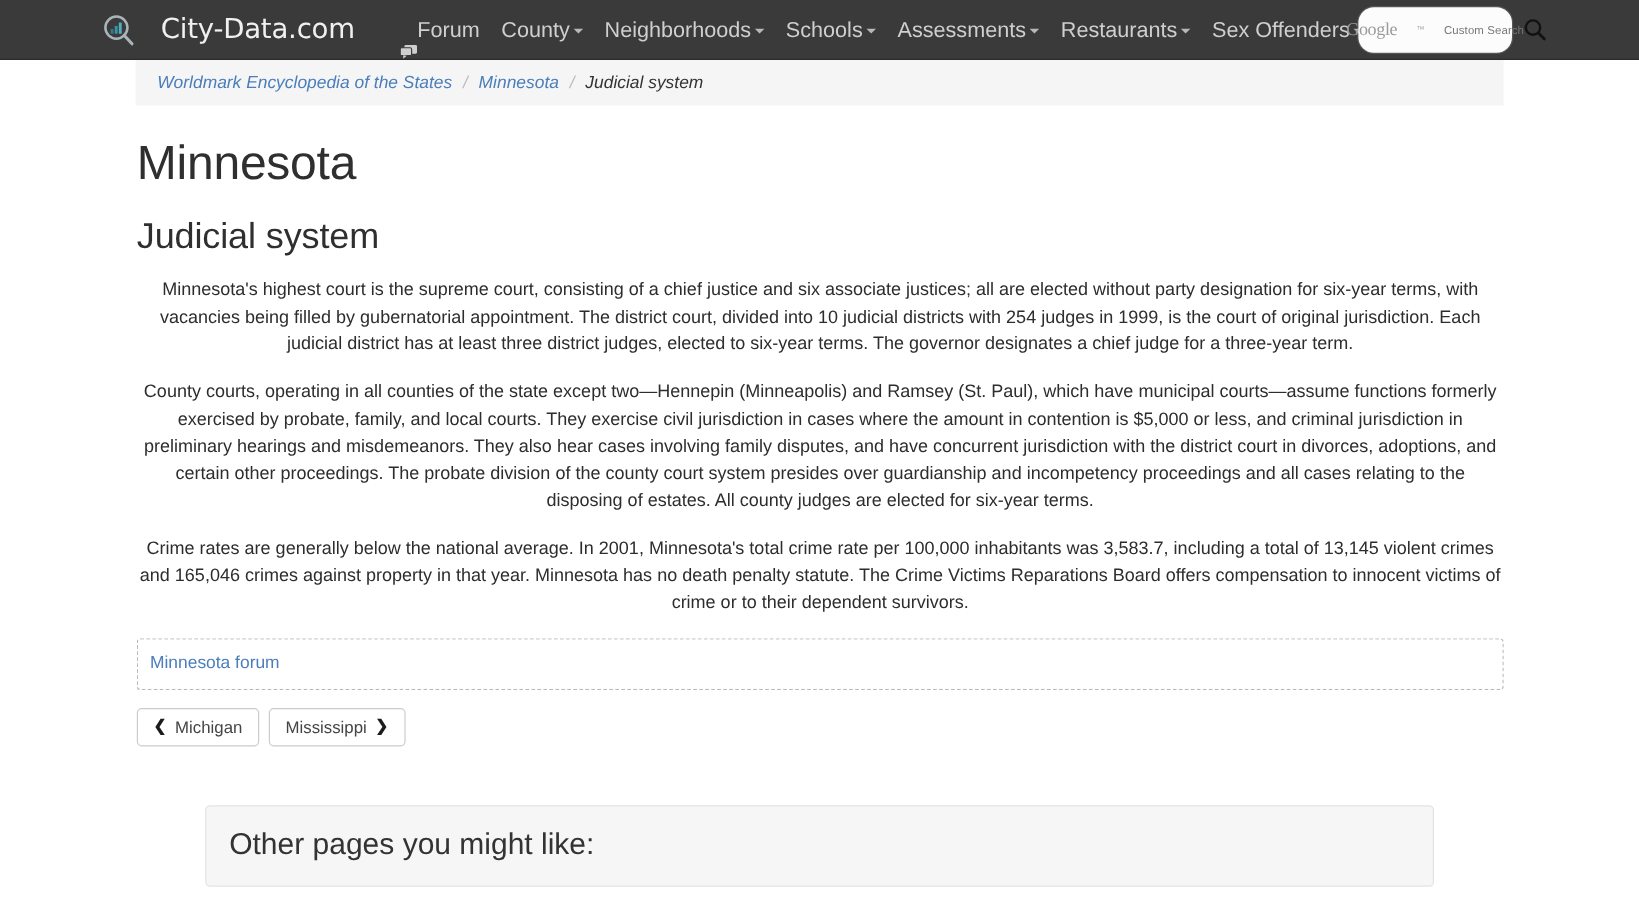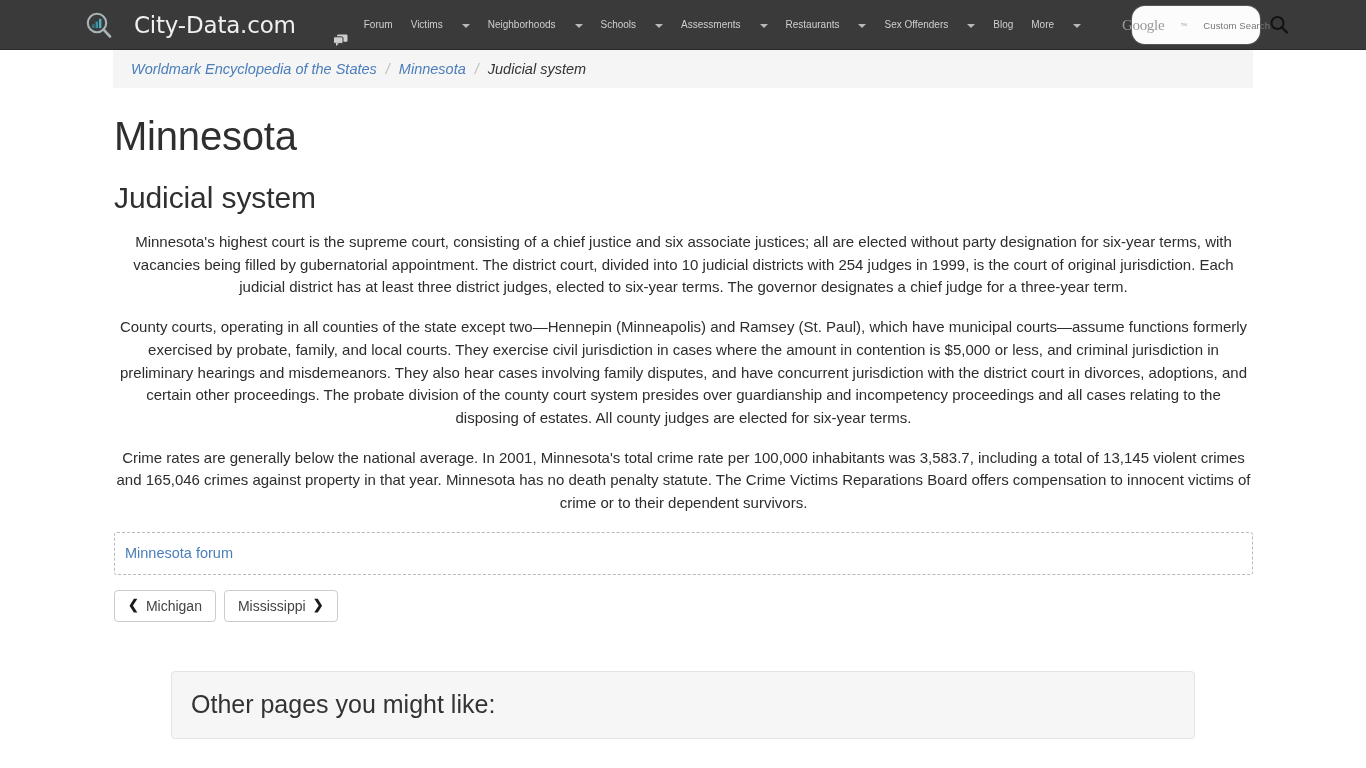--- a/index.html
+++ b/index.html
@@ -36,26 +36,26 @@
     font-family: "DejaVu Sans", sans-serif;
   }
   .nav-menu {
     display: flex;
     align-items: center;
     margin-left: 28px;
     gap: 0px;
   }
   .nav-item {
     color: #cfcfcf;
-    font-size: 10px;
+    font-size: 18px;
     padding: 16px 9px;
     white-space: nowrap;
     display: flex;
     align-items: center;
-    gap: 16px;
+    gap: 0;
     cursor: pointer;
     height: 50px;
     line-height: 50px;
   }
   .caret {
     display: inline-block;
     width: 0; height: 0;
     border-left: 4px solid transparent;
     border-right: 4px solid transparent;
     border-top: 4px solid #b8b8b8;
@@ -225,21 +225,21 @@
         <svg width="15" height="13" viewBox="0 0 15 13">
           <rect x="4" y="0.5" width="10.5" height="7.2" rx="1.2" fill="#cfcfcf"></rect>
           <rect x="0.5" y="2.8" width="9.5" height="6.6" rx="1.2" fill="#cfcfcf" stroke="#3a3a3a" stroke-width="1"></rect>
           <path d="M3 9 L3 12 L6 9.4 Z" fill="#cfcfcf"></path>
         </svg>
       </span>
       <span>Forum</span>
     </div>
 
     <div class="nav-item">
-      <span>Victims</span>
+      <span>County</span>
       <i class="caret"></i>
     </div>
 
     <div class="nav-item">
       <span>Neighborhoods</span>
       <i class="caret"></i>
     </div>
 
     <div class="nav-item">
       <span>Schools</span>

